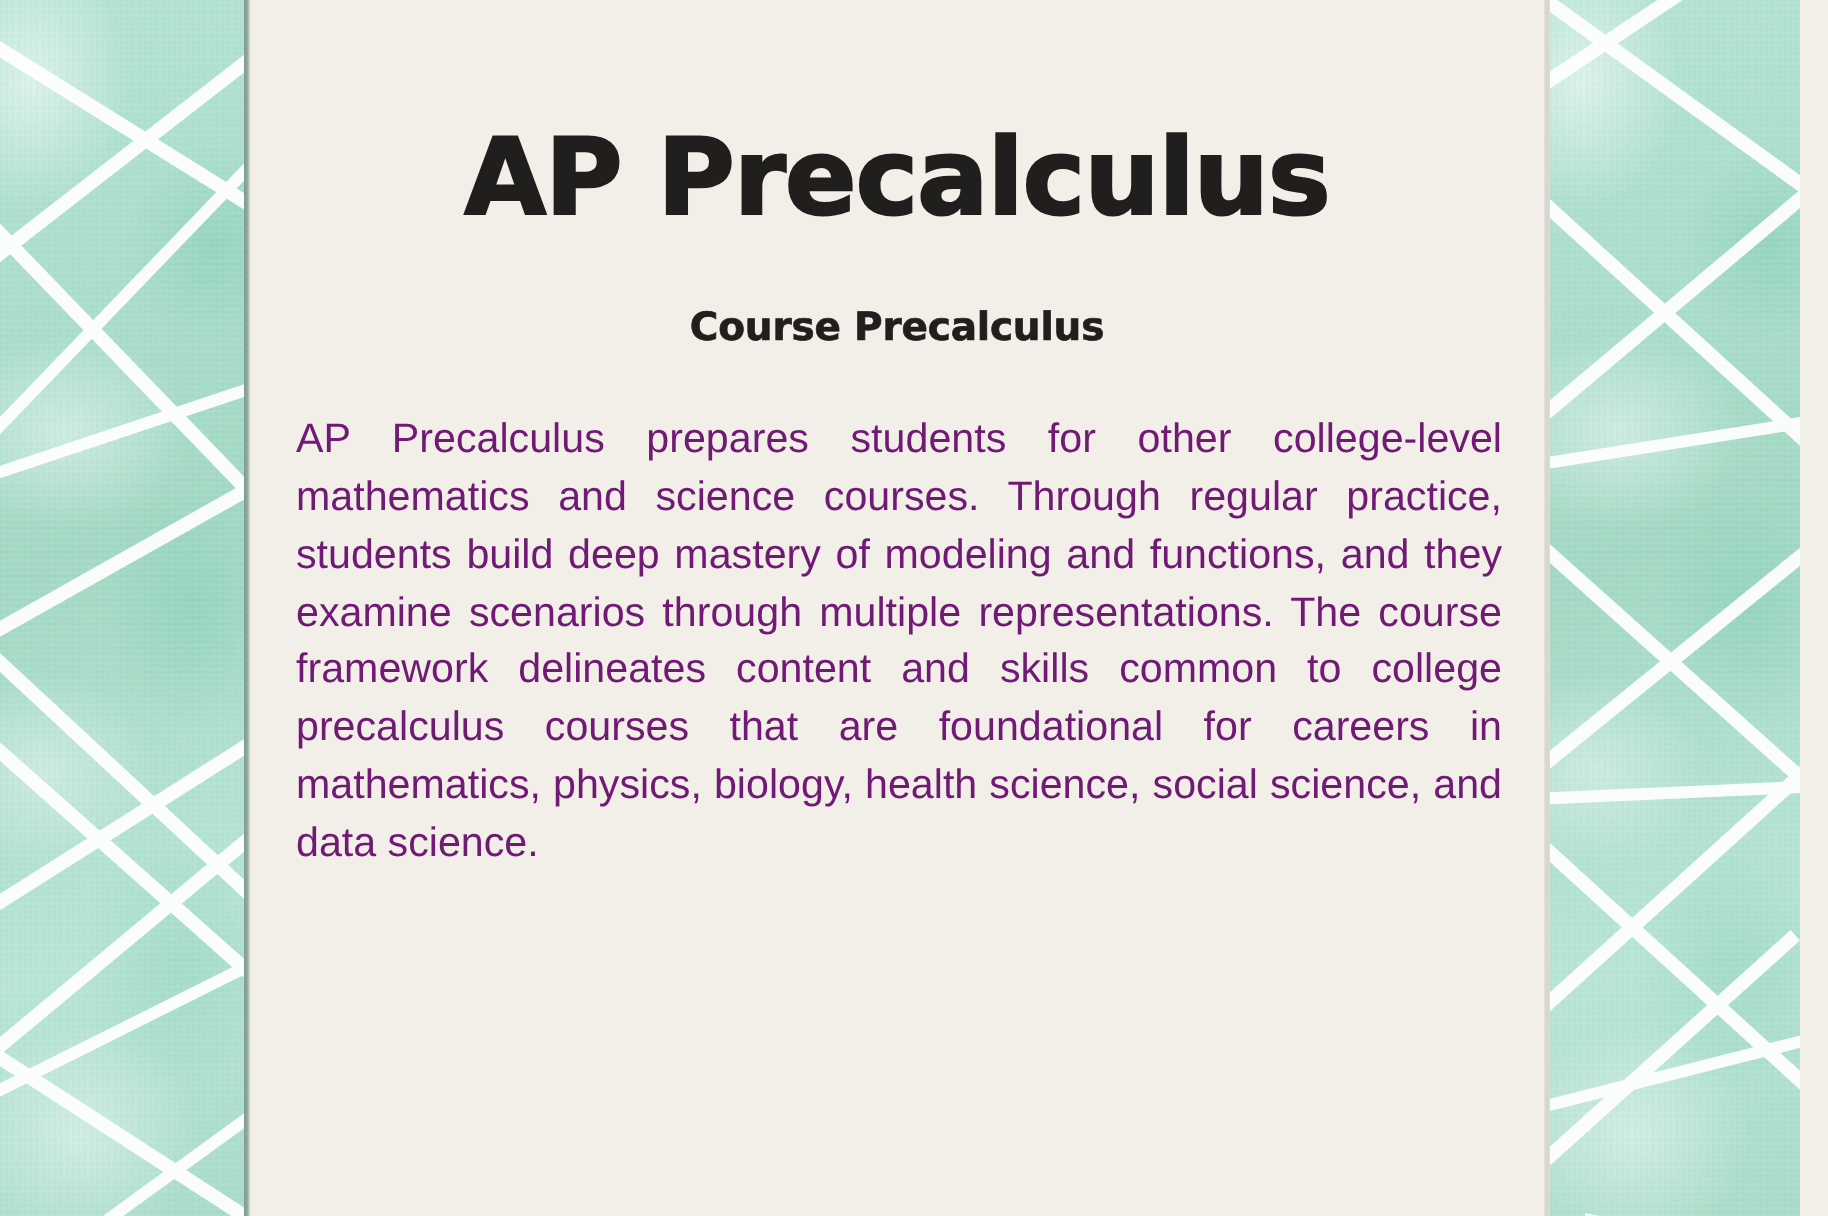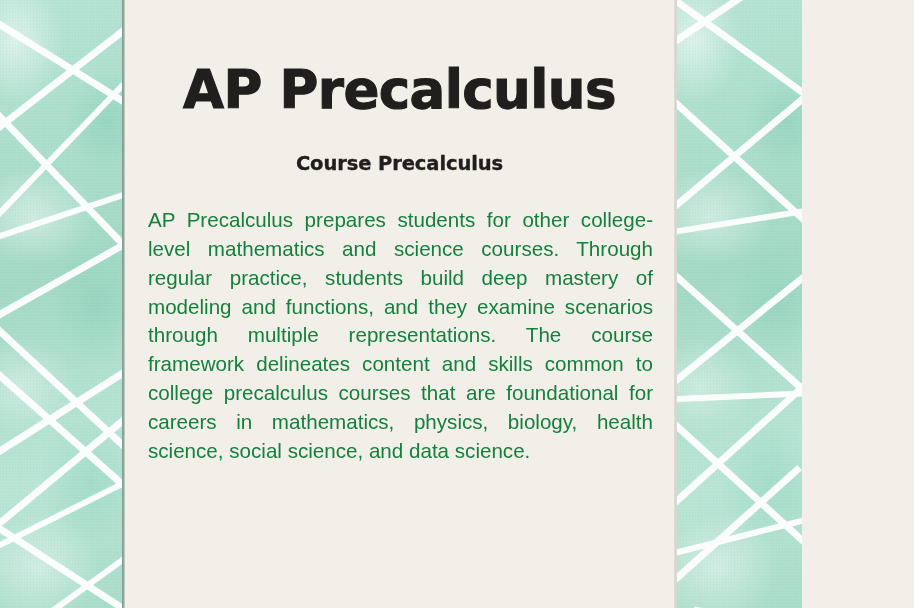--- a/index.html
+++ b/index.html
@@ -4,21 +4,21 @@
 <title>AP Precalculus — Course Description</title>
 <style>
   html, body {
     margin: 0;
     padding: 0;
     background: #F2EFE9;
   }
 
   #page {
     position: relative;
-    width: 802px;
+    width: 900px;
     height: 608px;
     overflow: hidden;
     background: #F2EFE9;
     font-family: "Liberation Sans", "DejaVu Sans", sans-serif;
   }
 
   
   .side-band {
     position: absolute;
     top: 0;
@@ -109,21 +109,21 @@
     letter-spacing: -0.1px;
     font-family: "DejaVu Sans", "Liberation Sans", sans-serif;
     -webkit-text-stroke: 0.35px #201F1E;
   }
 
   .body-copy {
     margin: 0;
     padding: 31px 21px 0 23px;
     text-align: justify;
     text-justify: inter-word;
-    color: #15803d;
+    color: #701a75;
     font-size: 20.6px;
     line-height: 28.8px;
     font-weight: 400;
     font-family: "Liberation Sans", "DejaVu Sans", sans-serif;
   }
 </style>
 </head>
 <body>
 
 <div id="page">

